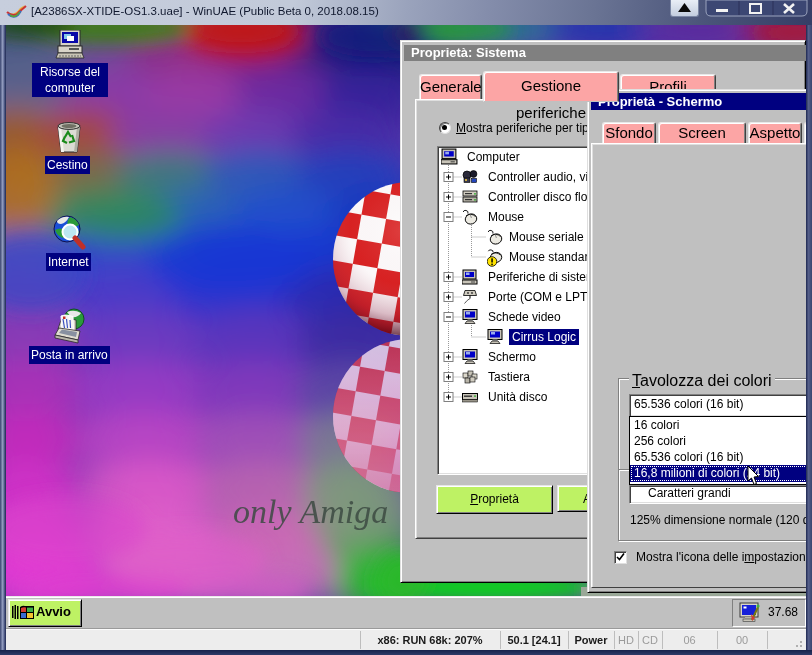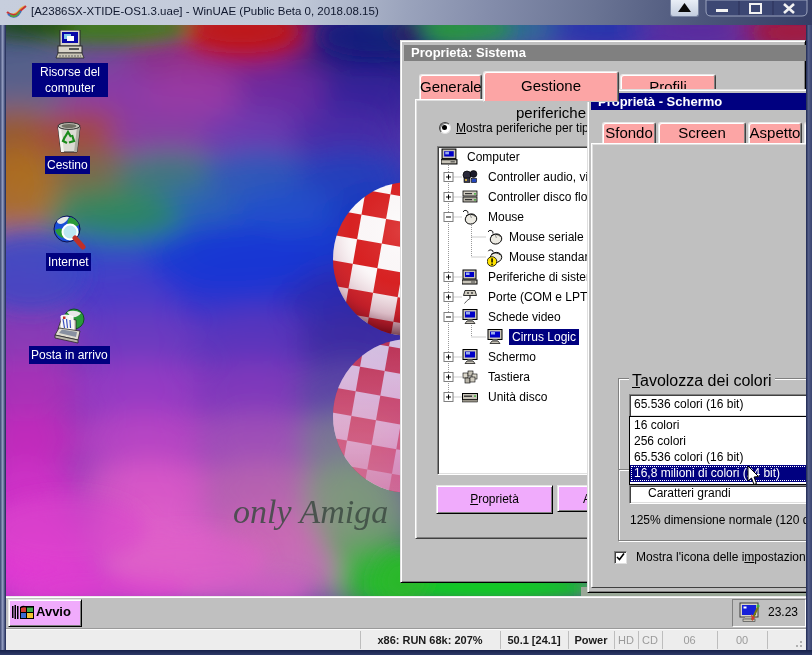--- a/index.html
+++ b/index.html
@@ -10,21 +10,21 @@
 #upbtn{position:absolute;left:670px;top:0;width:27px;height:16px;background:linear-gradient(#e9eef6,#c3cddf);border:1px solid #7a86a4;border-top:none;border-radius:0 0 3px 3px;text-align:center}
 #upbtn svg{display:block;margin:3px auto 0}
 
 #lframe{position:absolute;left:0;top:25px;width:6px;height:625px;background:linear-gradient(90deg,#39446f,#96a0c2 45%,#55608c 70%,#1d2750)}
 #rframe{position:absolute;left:806px;top:25px;width:6px;height:625px;background:linear-gradient(90deg,#1d2750,#555f8a 40%,#39446f)}
 #bframe{position:absolute;left:0;top:650px;width:812px;height:5px;background:linear-gradient(#17214a,#2e3a68)}
 
 #screen{position:absolute;left:6px;top:25px;width:800px;height:603px;overflow:hidden;background:#7a4a9a}
 
 .w95{background:#c0c0c0;border:1px solid;border-color:#dfdfdf #000 #000 #dfdfdf;box-shadow:inset 1px 1px 0 #fff,inset -1px -1px 0 #808080}
-.btn{background:#f0abfc;border:1px solid;border-color:#e6e6e6 #000 #000 #e6e6e6;box-shadow:inset 1px 1px 0 #fff,inset -1px -1px 0 #818181}
+.btn{background:#bef264;border:1px solid;border-color:#e6e6e6 #000 #000 #e6e6e6;box-shadow:inset 1px 1px 0 #fff,inset -1px -1px 0 #818181}
 .sunk{background:#fff;border:1px solid;border-color:#808080 #fff #fff #808080;box-shadow:inset 1px 1px 0 #404040,inset -1px -1px 0 #dfdfdf}
 .tab{position:absolute;background:#fca5a5;border:1px solid;border-color:#e8e8e8 #404040 #c0c0c0 #e8e8e8;border-radius:3px 3px 0 0;box-shadow:inset 1px 1px 0 #fff,inset -1px 0 0 #808080;font-size:15px;text-align:center;line-height:24px}
 .tab.sel{line-height:27px;z-index:2}
 .trow{position:absolute;height:20px;white-space:nowrap;font-size:12px;color:#000}
 .trow span{position:absolute;top:2px;line-height:16px}
 .trow svg{position:absolute}
 
 #task{position:absolute;left:0;top:571px;width:800px;height:32px;background:#c0c0c0;border-top:1px solid #e9e9e9;box-shadow:inset 0 1px 0 #fff}
 #avvio{position:absolute;left:2px;top:2px;width:72px;height:26px}
 #avvio .al{position:absolute;left:27px;top:4px;font-size:13px;font-weight:bold;color:#000}
@@ -495,21 +495,21 @@
         <svg style="position:absolute;left:6px;top:2px" width="22" height="21" viewBox="0 0 22 21">
           <rect x="1" y="1" width="18" height="14" fill="#d8d4c8" stroke="#3a3a3a"></rect>
           <rect x="3" y="3" width="14" height="10" fill="#1620d8"></rect>
           <rect x="4.5" y="4.5" width="3" height="2" fill="#fff"></rect>
           <rect x="6" y="15" width="8" height="2" fill="#b8b4a8"></rect>
           <rect x="4" y="17" width="12" height="2.5" fill="#c8c4b8" stroke="#3a3a3a" stroke-width=".6"></rect>
           <path d="M13 18 L19 5" stroke="#7a7a10" stroke-width="2"></path>
           <circle cx="19" cy="4" r="1.6" fill="#3fae49"></circle>
           <path d="M12 12 L16 16 L13 19 Z" fill="#d43c32"></path>
         </svg>
-        <div class="clk">23.23</div>
+        <div class="clk">37.68</div>
       </div>
     </div>
   </div>
   <div id="status">
     <div class="cell" style="left:0;width:354px"></div>
     <div class="cell" style="left:354px;width:140px"><b>x86: RUN 68k: 207%</b></div>
     <div class="cell" style="left:494px;width:68px"><b>50.1 [24.1]</b></div>
     <div class="cell" style="left:562px;width:46px"><b>Power</b></div>
     <div class="cell dim" style="left:608px;width:24px">HD</div>
     <div class="cell dim" style="left:632px;width:24px">CD</div>

